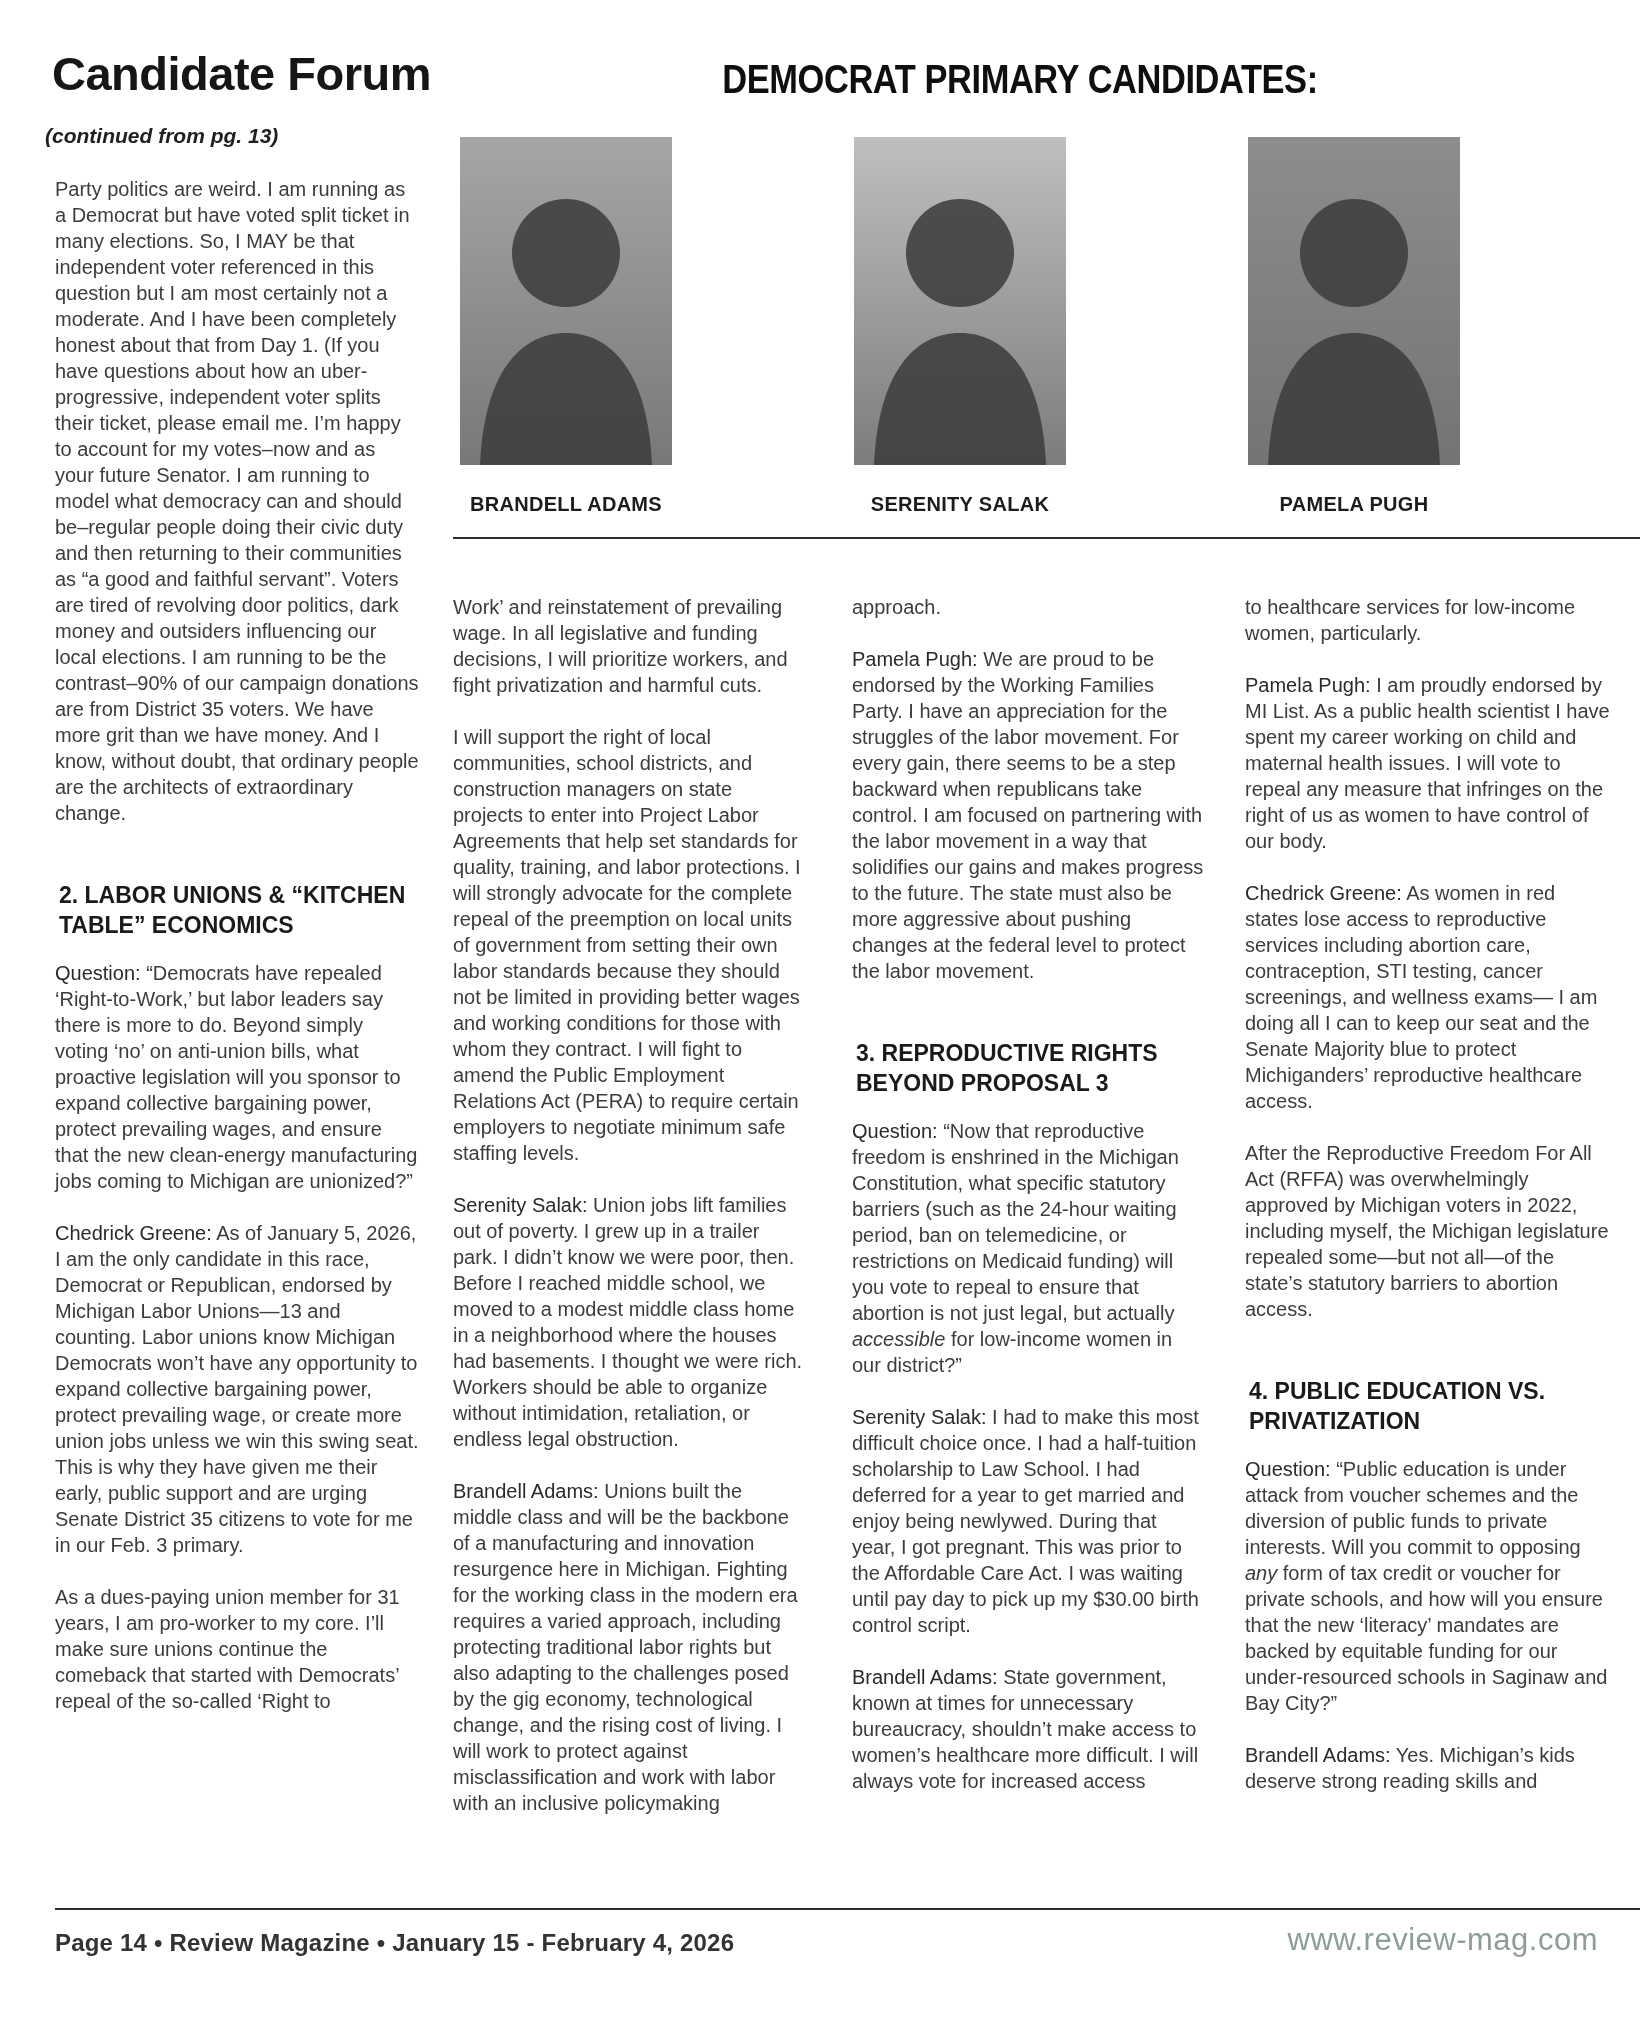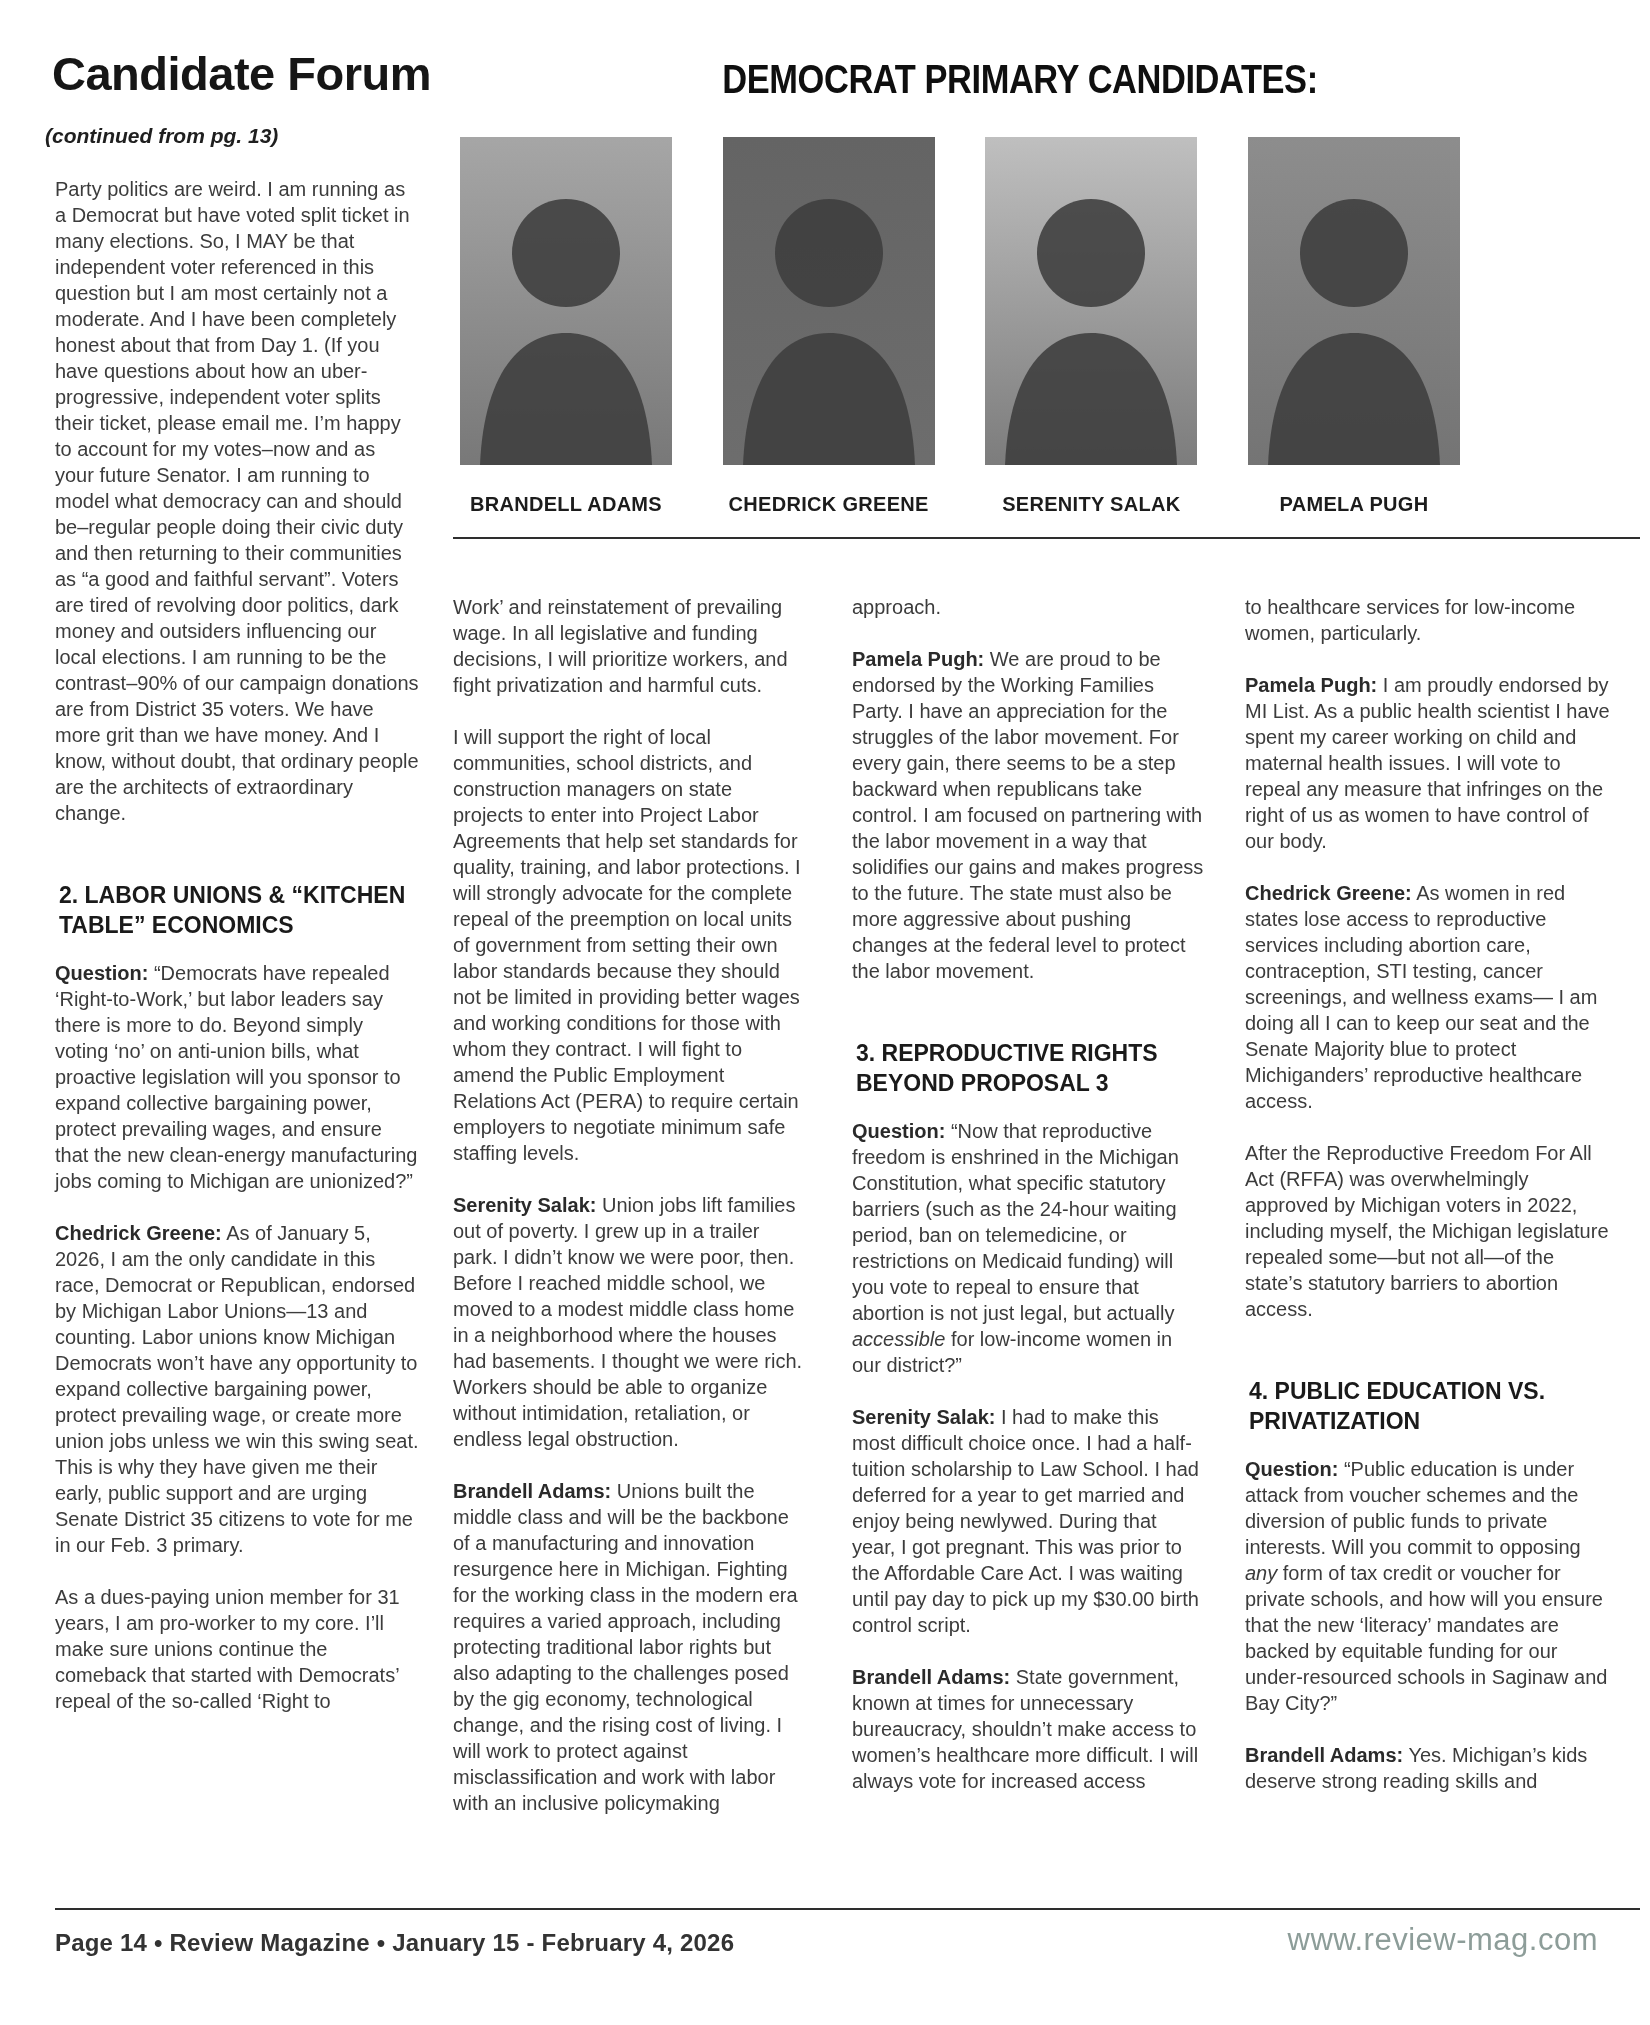--- a/index.html
+++ b/index.html
@@ -51,21 +51,21 @@
   }
   .col-1{left:55px;top:176px;width:364px;}
   .col-2{left:453px;}
   .col-3{left:852px;}
   .col-4{left:1245px;width:368px;}
   .para{margin:0 0 26px 0;}
   .section-heading{
     font-size:23px;line-height:30px;font-weight:800;color:#1a1a1a;
     margin:54px 0 20px 4px;
   }
-  .b{font-weight:700;color:#2a2a2a;}
+  .b{font-weight:400;color:#2a2a2a;}
   .i{font-style:italic;}
   .footer-left{
     position:absolute;left:55px;top:1929px;
     font-size:24px;font-weight:700;color:#333333;letter-spacing:0.2px;
   }
   .footer-right{
     position:absolute;right:52px;top:1922px;
     font-size:31px;font-weight:400;letter-spacing:0.5px;
   }
 </style>
@@ -81,29 +81,20 @@
 
   <div class="candidates-row">
       <figure class="candidate">
         <div class="photo" style="background: linear-gradient(rgb(166, 166, 166) 0%, rgb(111, 111, 111) 120%);">
           <svg viewBox="0 0 212 328" width="212" height="328" preserveAspectRatio="none">
             <circle cx="106" cy="116" r="54" fill="#3d3d3d" opacity="0.88"></circle>
             <path d="M20 328 C24 236 60 196 106 196 C152 196 188 236 192 328 Z" fill="#3d3d3d" opacity="0.88"></path>
           </svg>
         </div>
         <figcaption class="name">BRANDELL ADAMS</figcaption>
-      </figure>
-      <figure class="candidate">
-        <div class="photo" style="background: linear-gradient(rgb(100, 100, 100) 0%, rgb(111, 111, 111) 120%);">
-          <svg viewBox="0 0 212 328" width="212" height="328" preserveAspectRatio="none">
-            <circle cx="106" cy="116" r="54" fill="#3d3d3d" opacity="0.88"></circle>
-            <path d="M20 328 C24 236 60 196 106 196 C152 196 188 236 192 328 Z" fill="#3d3d3d" opacity="0.88"></path>
-          </svg>
-        </div>
-        <figcaption class="name">CHEDRICK GREENE</figcaption>
       </figure>
       <figure class="candidate">
         <div class="photo" style="background: linear-gradient(rgb(191, 191, 191) 0%, rgb(111, 111, 111) 120%);">
           <svg viewBox="0 0 212 328" width="212" height="328" preserveAspectRatio="none">
             <circle cx="106" cy="116" r="54" fill="#3d3d3d" opacity="0.88"></circle>
             <path d="M20 328 C24 236 60 196 106 196 C152 196 188 236 192 328 Z" fill="#3d3d3d" opacity="0.88"></path>
           </svg>
         </div>
         <figcaption class="name">SERENITY SALAK</figcaption>
       </figure>

